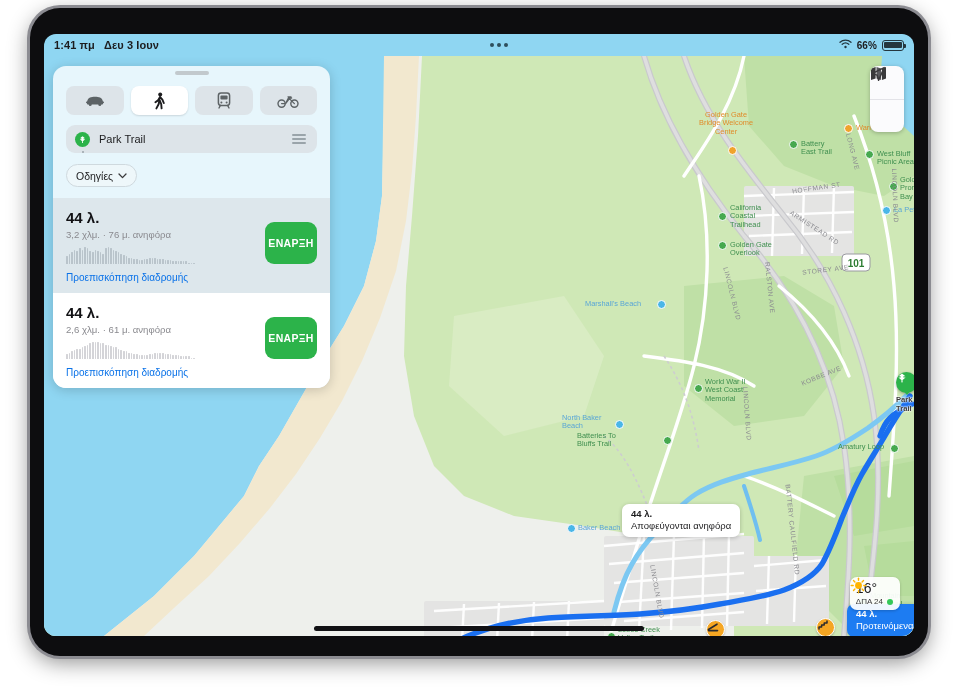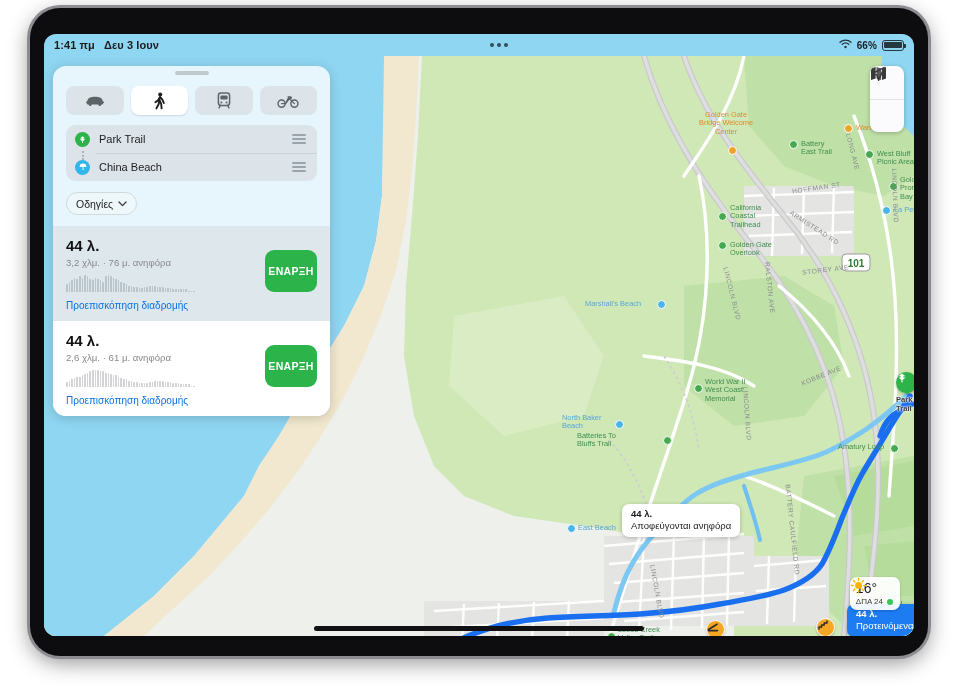--- a/index.html
+++ b/index.html
@@ -464,21 +464,21 @@
 
       <div class="mlabel lbl-road" style="left:756px;top:316px;transform:rotate(-22deg);">KOBBE AVE</div>
       <div class="mlabel lbl-road" style="left:676px;top:354px;transform:rotate(86deg);">LINCOLN BLVD</div>
 
       <div class="mlabel lbl-road" style="left:703px;top:470px;transform:rotate(84deg);">BATTERY CAULFIELD RD</div>
       <div class="mlabel lbl-road" style="left:586px;top:532px;transform:rotate(80deg);">LINCOLN BLVD</div>
 
       <div class="mlabel lbl-park" style="left:794px;top:387px;">Amatury Loop</div>
       <span class="pin-sm pin-green" style="left:846px;top:388px;"></span>
 
-      <div class="mlabel lbl-water" style="left:534px;top:468px;">East Beach</div>
+      <div class="mlabel lbl-water" style="left:534px;top:468px;">Baker Beach</div>
       <span class="pin-sm pin-blue" style="left:523px;top:468px;"></span>
 
       <div class="mlabel lbl-park" style="left:826px;top:536px;">Mountain
 Lake Trail</div>
       <span class="pin-sm pin-green" style="left:815px;top:541px;"></span>
 
       <div class="mlabel lbl-park" style="left:574px;top:570px;">Lobos Creek
 Valley Trail</div>
       <span class="pin-sm pin-green" style="left:563px;top:576px;"></span>
       <div class="mlabel lbl-water" style="left:520px;top:580px;font-style:italic;">Lobos Creek</div>
@@ -599,34 +599,20 @@
               <rect x="4" y="6.2" width="1" height="1.7" fill="#fff"></rect>
             </svg>
           </span>
           <span class="ep-name">Park Trail</span>
           <span class="ep-drag">
               <i></i>
               <i></i>
               <i></i>
             </span>
         </div>
-        <div class="ep-row">
-          <span class="ep-ico end">
-            <svg width="10" height="10" viewBox="0 0 10 10">
-              <path d="M1.6 5 A3.4 3.4 0 0 1 8.4 5 Z" fill="#fff"></path>
-              <rect x="4.6" y="4.8" width=".9" height="3.4" fill="#fff"></rect>
-            </svg>
-          </span>
-          <span class="ep-name">China Beach</span>
-          <span class="ep-drag">
-              <i></i>
-              <i></i>
-              <i></i>
-            </span>
-        </div>
         <div id="ep-dots">
             <i></i>
             <i></i>
             <i></i>
           </div>
       </div>
 
       <button id="avoid-chip">
         <span>Οδηγίες</span>
         <svg width="9" height="6" viewBox="0 0 9 6">

